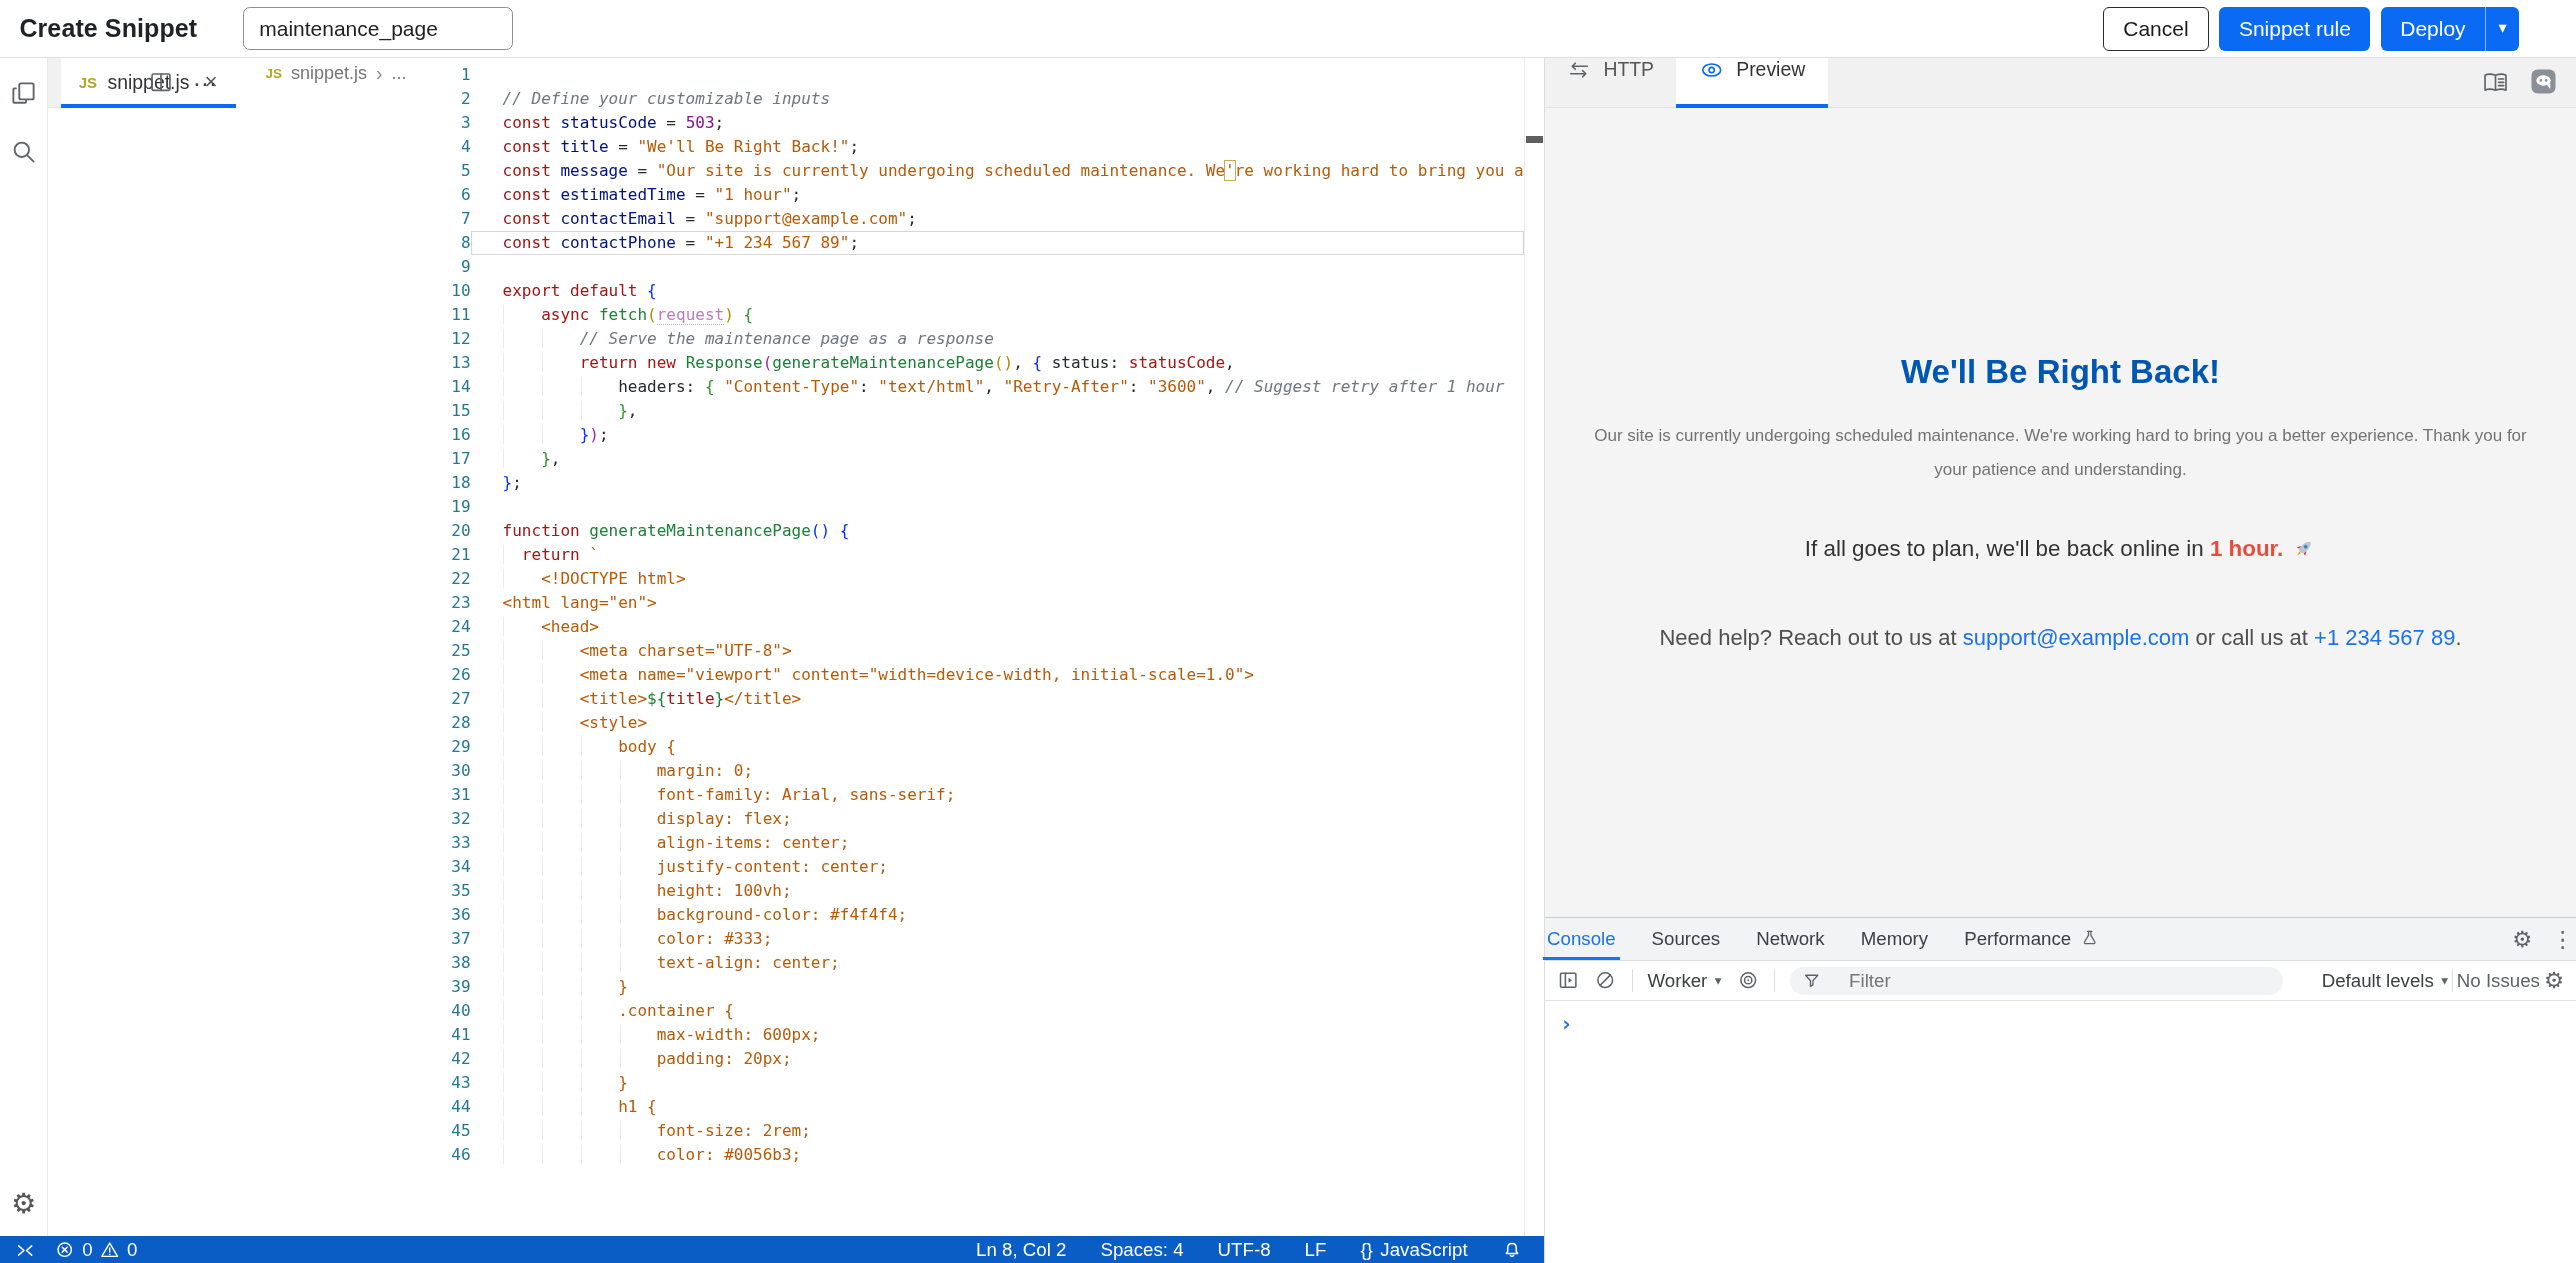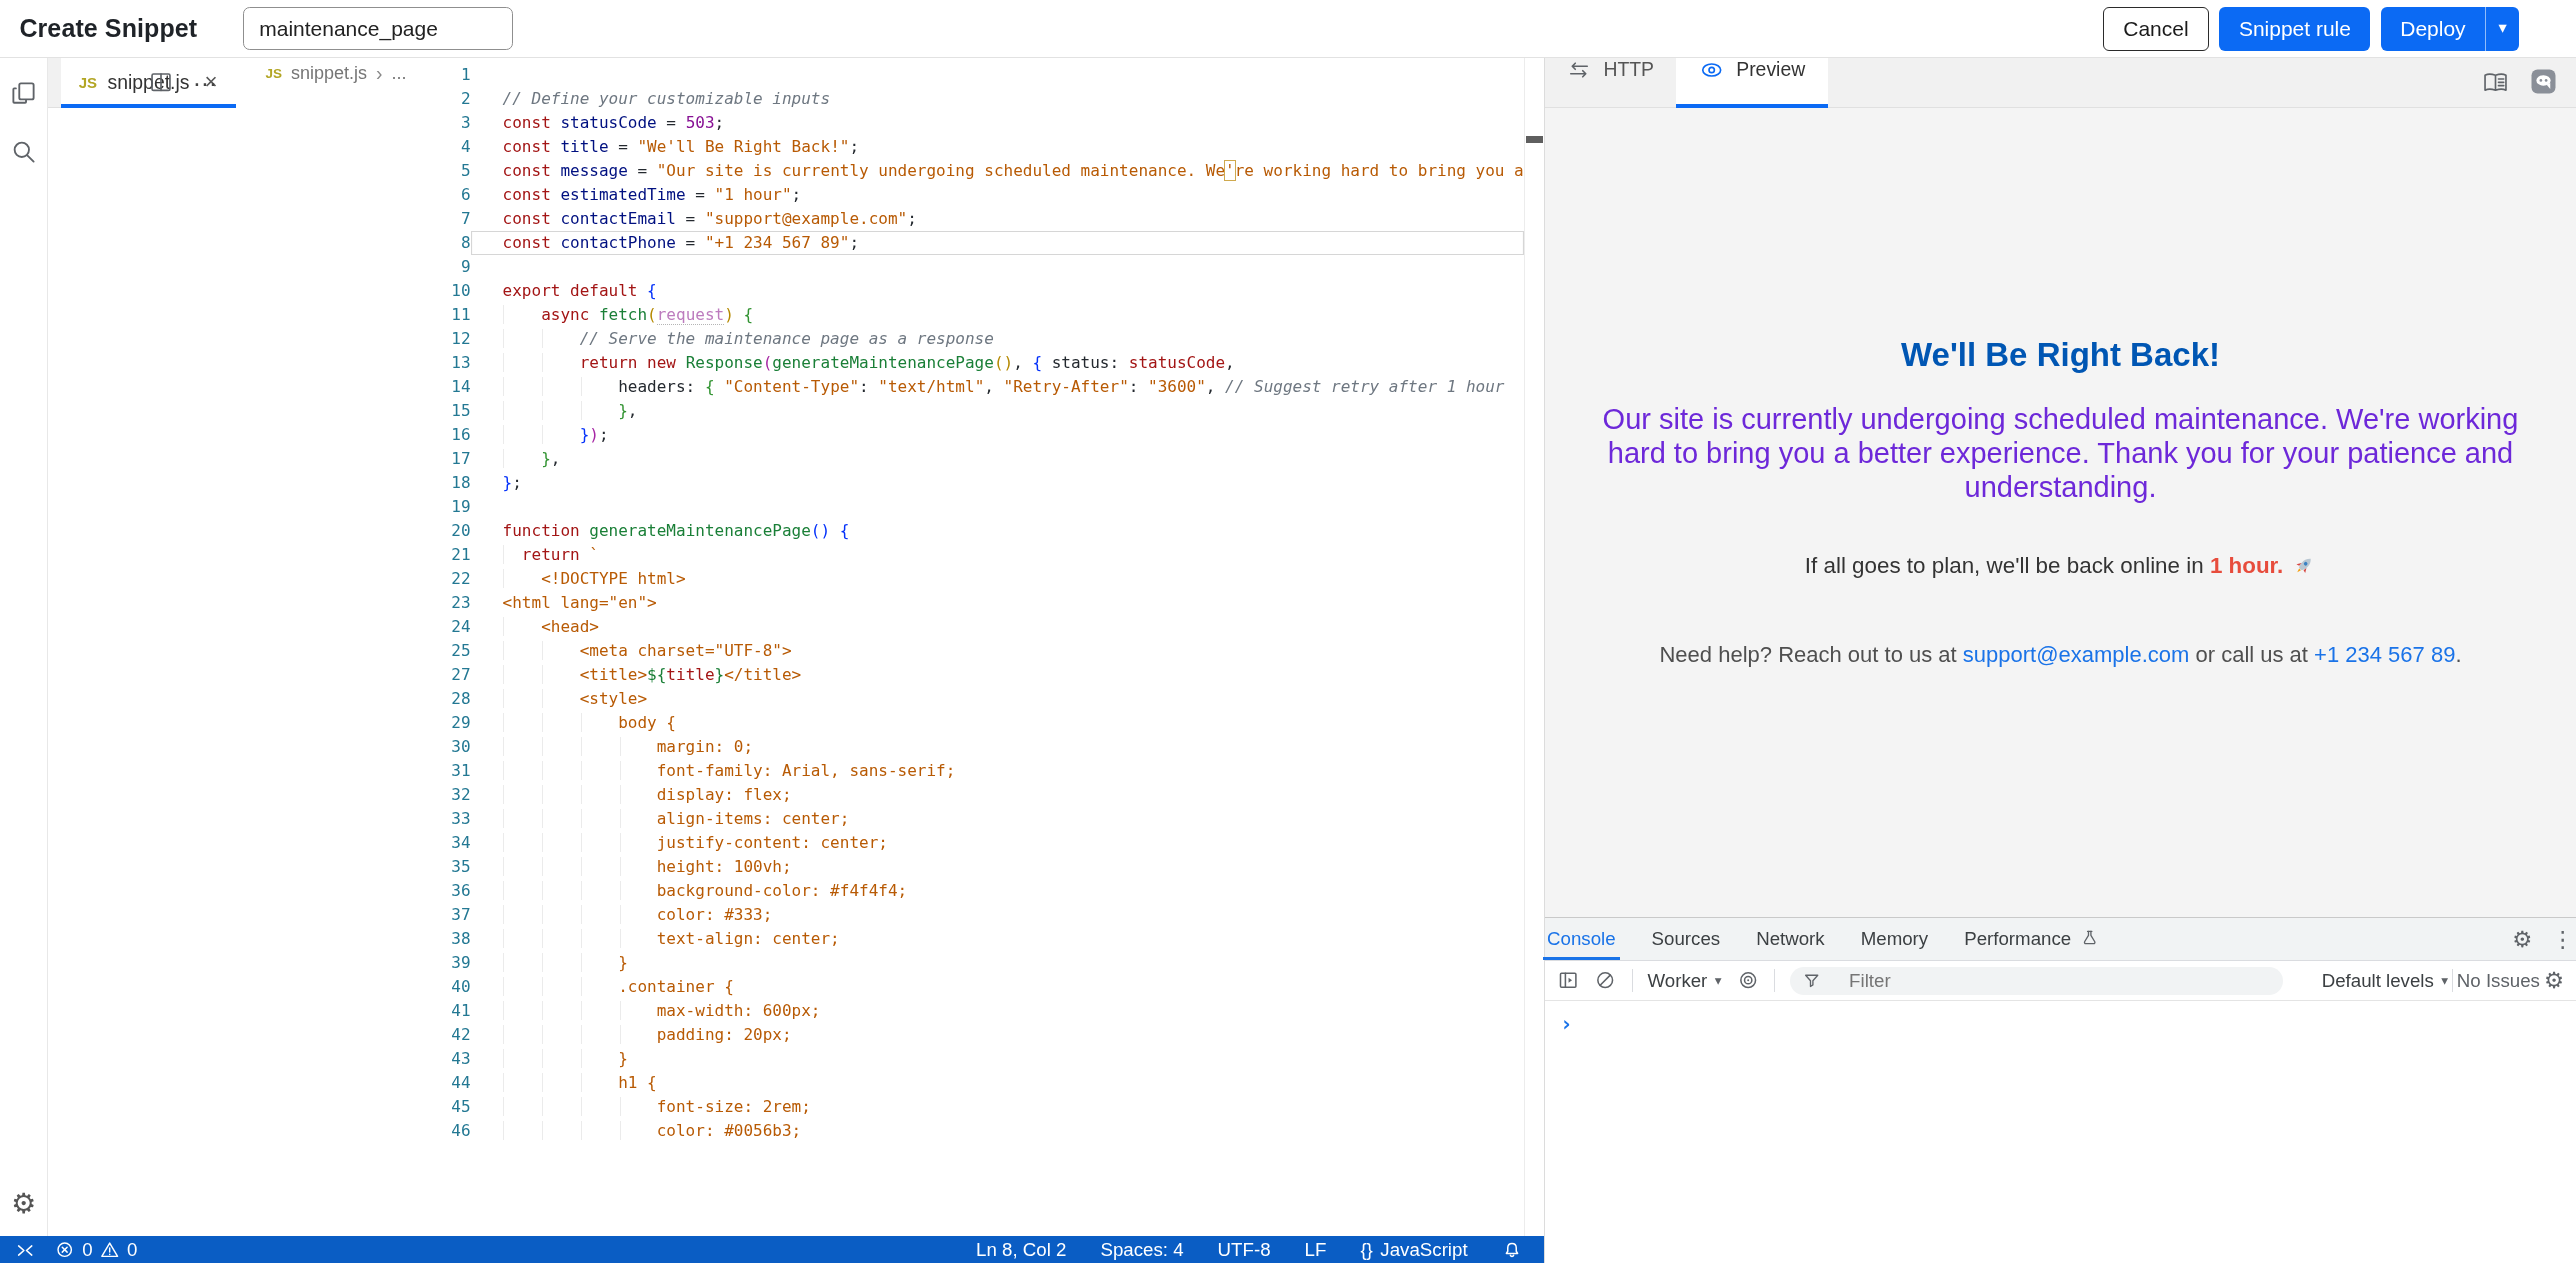--- a/index.html
+++ b/index.html
@@ -89,21 +89,21 @@
   .urlrow{height:67px;border-bottom:0.7px solid #e4e4e4;display:flex;align-items:center;gap:12px;
           padding:0 16.4px;box-sizing:border-box;background:#fff}
   .url-input{flex:1;height:43px;border:1.1px solid #9a9a9a;border-radius:7.5px;font-size:20px;padding:0 16.4px;
              color:#222;font-family:"Liberation Sans",sans-serif}
   .refresh-btn{width:45px;height:45px;flex:none;border:1.9px solid var(--accent,#0b6af4);border-radius:7.5px;
                display:flex;align-items:center;justify-content:center;background:#fff;cursor:pointer}
 
   .preview{flex:1;background:#f4f4f4;display:flex;align-items:center;justify-content:center;overflow:hidden;min-height:0}
   .mpage{max-width:994px;text-align:center;padding:0 30px}
   .mp-h1{font-size:33px;font-weight:700;color:var(--heading,#0056b3);margin:0 0 28px}
-  .mp-text{font-size:29px;line-height:34px;color:#6d28d9;max-width:934px;margin:12px auto}
+  .mp-text{font-size:17px;line-height:34px;color:#737373;max-width:934px;margin:12px auto}
   .mp-eta{margin-top:49px;font-size:22.4px;color:#333}
   .mp-eta strong{color:var(--alert,#e74c3c)}
   .rocket{display:inline-block;vertical-align:-6px;margin-left:7.5px}
   .mp-help{margin-top:57px;font-size:22px;color:#4f4f4f}
   .mp-help a{color:var(--link,#1a73e8);text-decoration:none;cursor:pointer}
 
   
   .devtools{border-top:0.7px solid #c9c9c9;display:flex;flex-direction:column}
   .dt-tabs{height:42px;background:#f1f3f4;display:flex;align-items:stretch;gap:36px;padding:0 2px;
            font-size:18.7px;color:#3c4043;border-bottom:0.7px solid #dadce0;position:relative}
@@ -215,20 +215,21 @@
                 <div class="code-line"><span class="ln">16</span><span class="lt"><span class="tk-ind">        </span><span class="tk-b1">}</span><span class="tk-b3">)</span><span class="tk-p">;</span></span></div>
                 <div class="code-line"><span class="ln">17</span><span class="lt"><span class="tk-ind">    </span><span class="tk-b2">}</span><span class="tk-p">,</span></span></div>
                 <div class="code-line"><span class="ln">18</span><span class="lt"><span class="tk-b1">}</span><span class="tk-p">;</span></span></div>
                 <div class="code-line"><span class="ln">19</span><span class="lt"></span></div>
                 <div class="code-line"><span class="ln">20</span><span class="lt"><span class="tk-k">function </span><span class="tk-f">generateMaintenancePage</span><span class="tk-b1">()</span><span class="tk-p"> </span><span class="tk-b1">{</span></span></div>
                 <div class="code-line"><span class="ln">21</span><span class="lt"><span class="tk-ind">  </span><span class="tk-k">return </span><span class="tk-s">`</span></span></div>
                 <div class="code-line"><span class="ln">22</span><span class="lt"><span class="tk-ind">    </span><span class="tk-s">&lt;!DOCTYPE html&gt;</span></span></div>
                 <div class="code-line"><span class="ln">23</span><span class="lt"><span class="tk-s">&lt;html lang="en"&gt;</span></span></div>
                 <div class="code-line"><span class="ln">24</span><span class="lt"><span class="tk-ind">    </span><span class="tk-s">&lt;head&gt;</span></span></div>
                 <div class="code-line"><span class="ln">25</span><span class="lt"><span class="tk-ind">        </span><span class="tk-s">&lt;meta charset="UTF-8"&gt;</span></span></div>
+                <div class="code-line"><span class="ln">26</span><span class="lt"><span class="tk-ind">        </span><span class="tk-s">&lt;meta name="viewport" content="width=device-width, initial-scale=1.0"&gt;</span></span></div>
                 <div class="code-line"><span class="ln">27</span><span class="lt"><span class="tk-ind">        </span><span class="tk-s">&lt;title&gt;</span><span class="tk-f">${</span><span class="tk-k">title</span><span class="tk-f">}</span><span class="tk-s">&lt;/title&gt;</span></span></div>
                 <div class="code-line"><span class="ln">28</span><span class="lt"><span class="tk-ind">        </span><span class="tk-s">&lt;style&gt;</span></span></div>
                 <div class="code-line"><span class="ln">29</span><span class="lt"><span class="tk-ind">            </span><span class="tk-s">body {</span></span></div>
                 <div class="code-line"><span class="ln">30</span><span class="lt"><span class="tk-ind">                </span><span class="tk-s">margin: 0;</span></span></div>
                 <div class="code-line"><span class="ln">31</span><span class="lt"><span class="tk-ind">                </span><span class="tk-s">font-family: Arial, sans-serif;</span></span></div>
                 <div class="code-line"><span class="ln">32</span><span class="lt"><span class="tk-ind">                </span><span class="tk-s">display: flex;</span></span></div>
                 <div class="code-line"><span class="ln">33</span><span class="lt"><span class="tk-ind">                </span><span class="tk-s">align-items: center;</span></span></div>
                 <div class="code-line"><span class="ln">34</span><span class="lt"><span class="tk-ind">                </span><span class="tk-s">justify-content: center;</span></span></div>
                 <div class="code-line"><span class="ln">35</span><span class="lt"><span class="tk-ind">                </span><span class="tk-s">height: 100vh;</span></span></div>
                 <div class="code-line"><span class="ln">36</span><span class="lt"><span class="tk-ind">                </span><span class="tk-s">background-color: #f4f4f4;</span></span></div>

